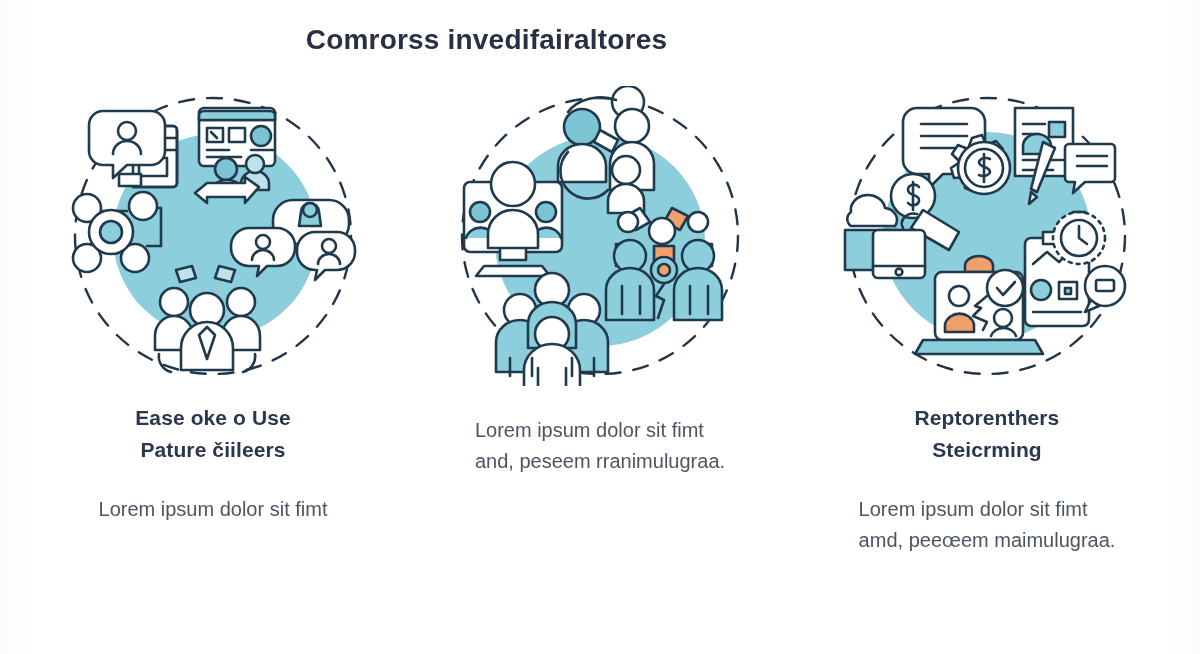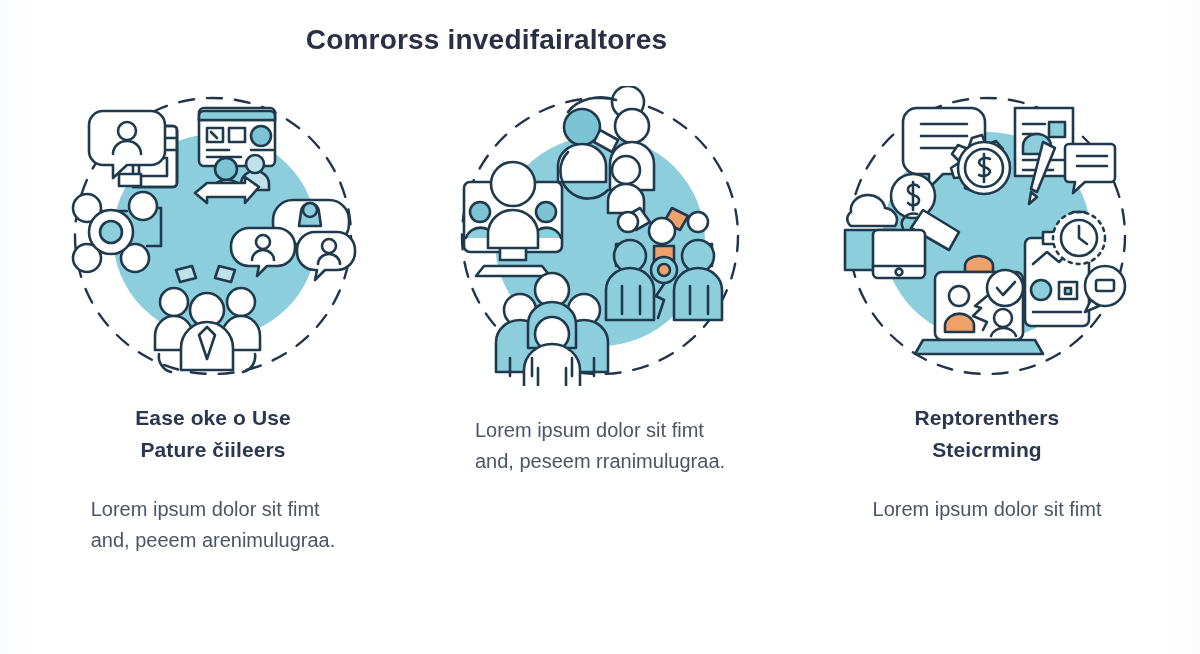--- a/index.html
+++ b/index.html
@@ -177,21 +177,20 @@
           </g>
         </svg>
       </div>
 
       <div class="card-heading">
         <span>Ease oke o Use</span>
         <span>Pature čiileers</span>
       </div>
       <div class="card-body">
         <span>Lorem ipsum dolor sit fimt</span>
-        <span>and, peeem arenimulugraa.</span>
       </div>
     </div>
 
     <div class="column">
       <div class="illus-wrap">
         <svg viewBox="0 0 300 300" xmlns="http://www.w3.org/2000/svg">
           <g fill="none" stroke="#1f3a4d" stroke-width="2.6" stroke-linecap="round" stroke-linejoin="round">
 
             <circle cx="150" cy="155" r="105" fill="#8dcedc" stroke="none"></circle>
 
@@ -351,17 +350,18 @@
           </g>
         </svg>
       </div>
 
       <div class="card-heading">
         <span>Reptorenthers</span>
         <span>Steicrming</span>
       </div>
       <div class="card-body">
         <span>Lorem ipsum dolor sit fimt</span>
+        <span>amd, peeœem maimulugraa.</span>
       </div>
     </div>
 
   </div>
 </div>
 
 </body></html>

